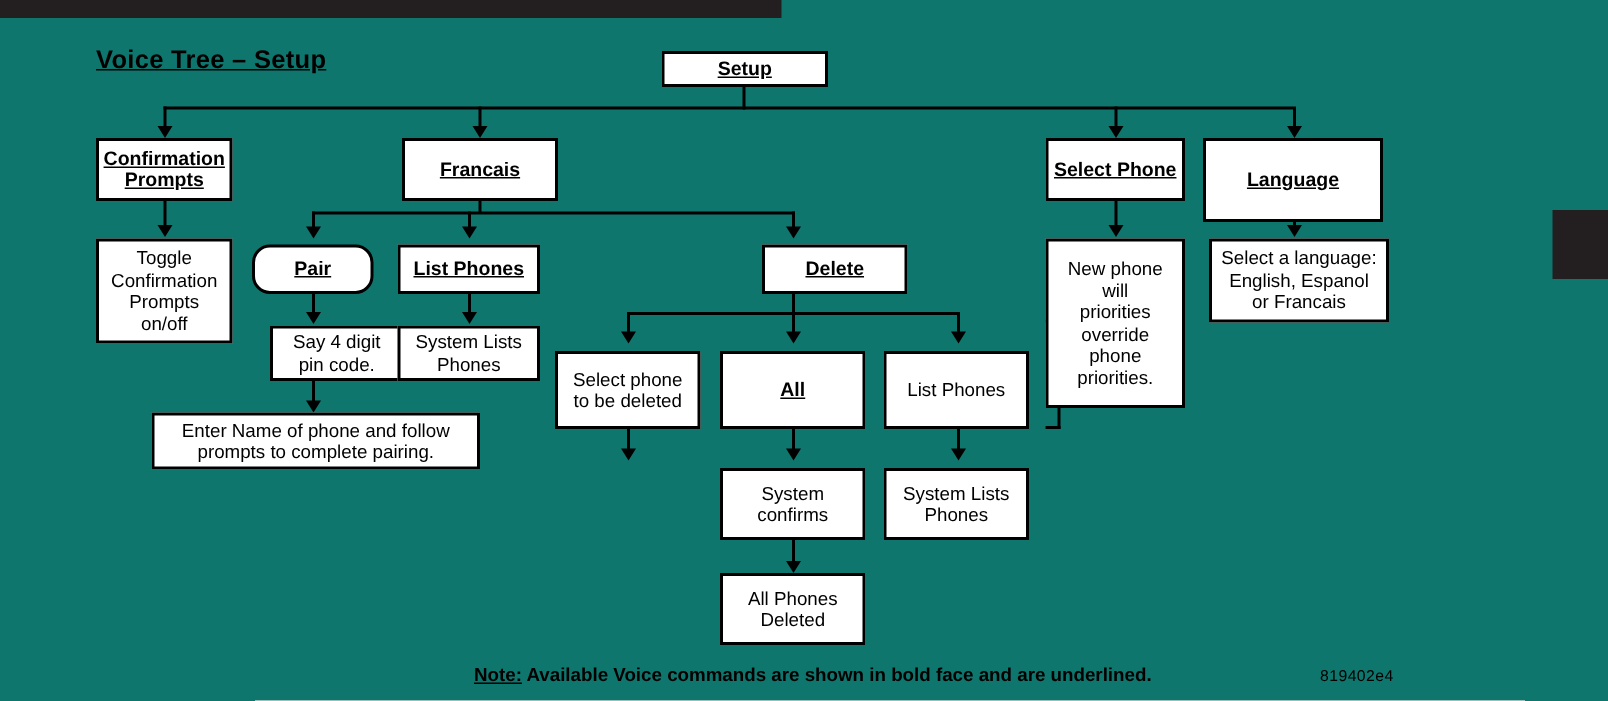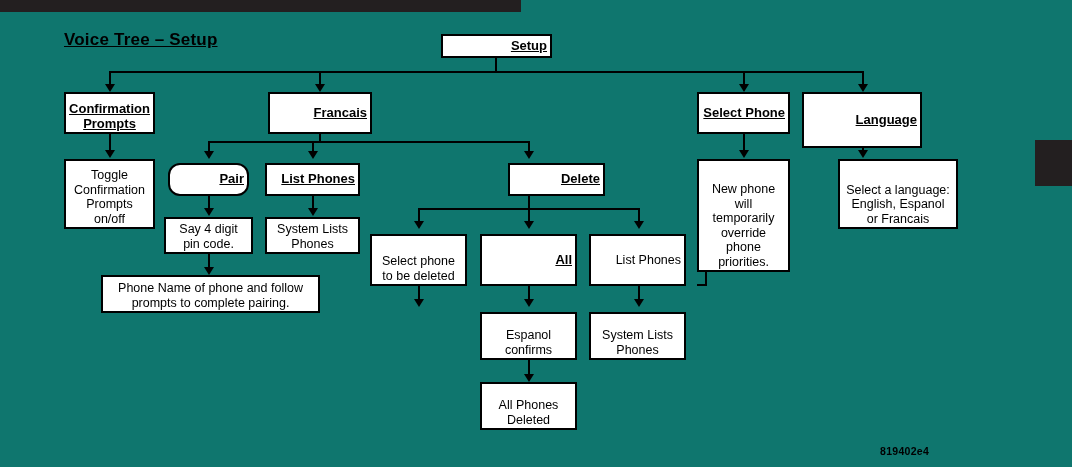--- a/index.html
+++ b/index.html
@@ -42,21 +42,21 @@
 
   
   .node {
     position: absolute;
     box-sizing: border-box;
     border: 2px solid #000;
     background: #fff;
     color: #000;
     display: flex;
     align-items: center;
-    justify-content: flex-end;
+    justify-content: center;
     text-align: center;
     font-size: 12.5px;
     line-height: 14.5px;
     padding: 1px 3px;
     z-index: 3;
   }
   .node.cmd {
     font-weight: bold;
     font-size: 13px;
   }
@@ -107,21 +107,21 @@
     font-weight: bold;
     color: #000;
     white-space: nowrap;
   }
   #footer-note .note-word { text-decoration: underline; }
   #doc-code {
     position: absolute;
     left: 880px;
     top: 445px;
     font-size: 10.5px;
-    font-weight: bold;
+    font-weight: normal;
     color: #000;
     letter-spacing: 0.3px;
     white-space: nowrap;
   }
 </style>
 </head>
 <body>
 
 <div id="page">
 
@@ -218,27 +218,27 @@
   </div>
 
   <div class="node cmd" style="left:268px; top:92px; width:104px; height:42px;">
     <span class="lbl">Francais</span>
   </div>
 
   <div class="node cmd" style="left:168px; top:163px; width:81px; height:33px;border-radius:12px;">
     <span class="lbl">Pair</span>
   </div>
 
-  <div class="node" style="left:164px; top:217px; width:89px; height:37px; flex-direction:column;">
+  <div class="node" style="left:180px; top:217px; width:89px; height:37px; flex-direction:column;">
     <span>Say 4 digit</span>
     <span>pin code.</span>
   </div>
 
   <div class="node" style="left:101px; top:275px; width:219px; height:38px; flex-direction:column;">
-    <span>Phone Name of phone and follow</span>
+    <span>Enter Name of phone and follow</span>
     <span>prompts to complete pairing.</span>
   </div>
 
   <div class="node cmd" style="left:265px; top:163px; width:95px; height:33px;">
     <span class="lbl">List Phones</span>
   </div>
 
   <div class="node" style="left:265px; top:217px; width:95px; height:37px; flex-direction:column;">
     <span>System Lists</span>
     <span>Phones</span>
@@ -252,21 +252,21 @@
     <span>Select phone</span>
     <span>to be deleted</span>
   </div>
 
 
   <div class="node cmd" style="left:480px; top:234px; width:97px; height:52px;">
     <span class="lbl">All</span>
   </div>
 
   <div class="node" style="left:480px; top:312px; width:97px; height:48px; flex-direction:column;">
-    <span>Espanol</span>
+    <span>System</span>
     <span>confirms</span>
   </div>
 
   <div class="node" style="left:480px; top:382px; width:97px; height:48px; flex-direction:column;">
     <span>All Phones</span>
     <span>Deleted</span>
   </div>
 
   <div class="node" style="left:589px; top:234px; width:97px; height:52px;">
     <span>List Phones</span>
@@ -277,31 +277,32 @@
     <span>Phones</span>
   </div>
 
   <div class="node cmd" style="left:697px; top:92px; width:93px; height:42px;">
     <span class="lbl">Select Phone</span>
   </div>
 
   <div class="node" style="left:697px; top:159px; width:93px; height:113px; flex-direction:column;">
     <span>New phone</span>
     <span>will</span>
-    <span>temporarily</span>
+    <span>priorities</span>
     <span>override</span>
     <span>phone</span>
     <span>priorities.</span>
   </div>
 
   <div class="node cmd" style="left:802px; top:92px; width:120px; height:56px;">
     <span class="lbl">Language</span>
   </div>
 
-  <div class="node" style="left:838px; top:159px; width:120px; height:70px; flex-direction:column;">
+  <div class="node" style="left:806px; top:159px; width:120px; height:56px; flex-direction:column;">
     <span>Select a language:</span>
     <span>English, Espanol</span>
     <span>or Francais</span>
   </div>
 
+  <div id="footer-note"><span class="note-word">Note:</span><span> Available Voice commands are shown in bold face and are underlined.</span></div>
   <div id="doc-code">819402e4</div>
 
 </div>
 
 </body></html>

